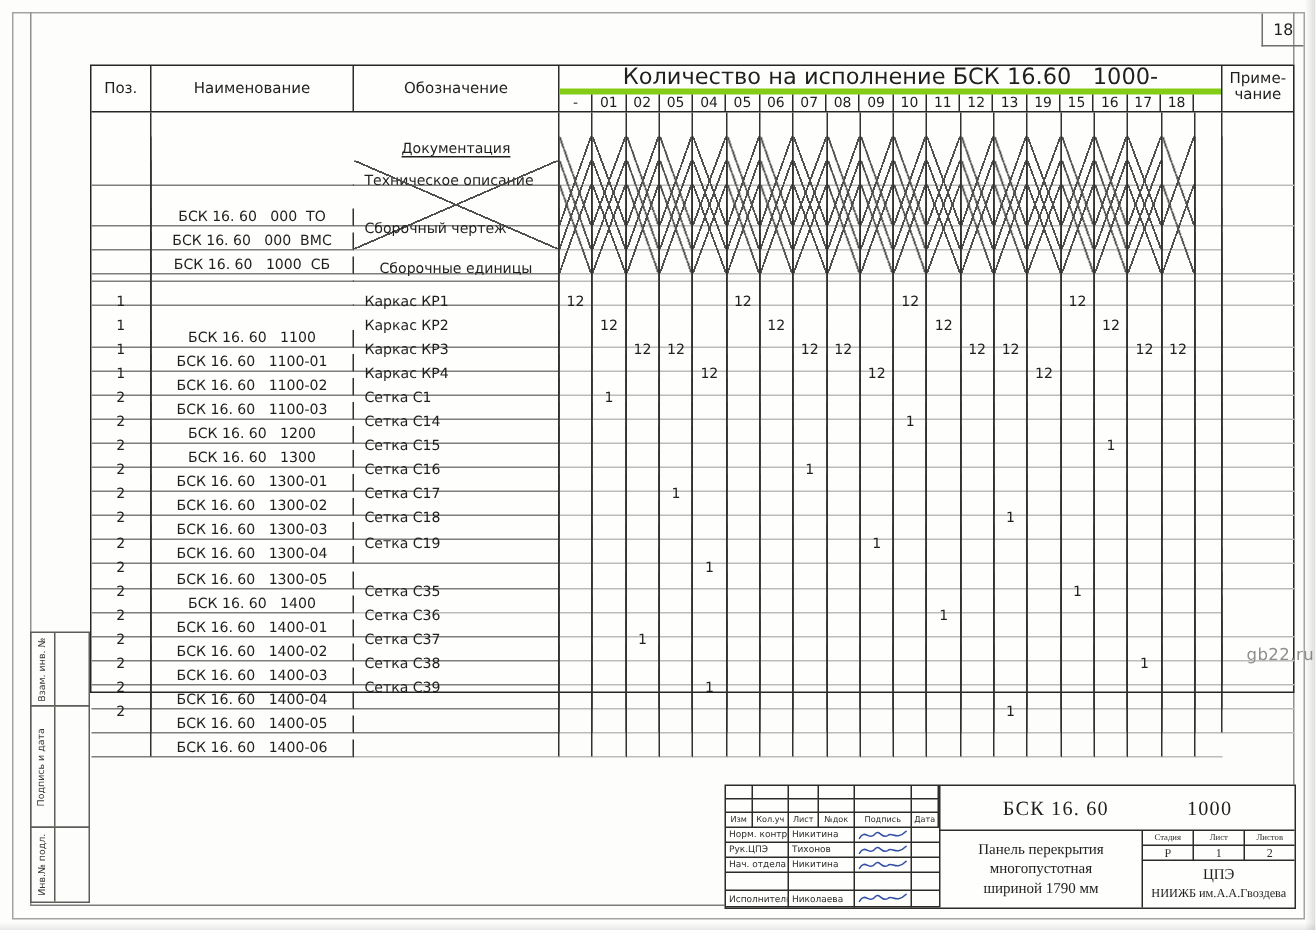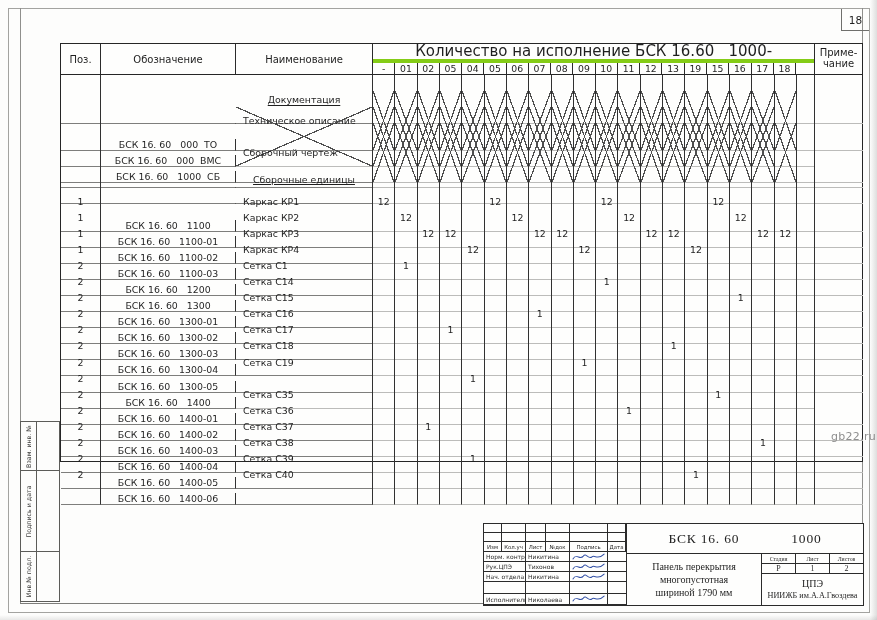--- a/index.html
+++ b/index.html
@@ -33,21 +33,21 @@
   .hcol{width:22.32px;box-sizing:border-box;border-right:1px solid #2b2b2b;display:flex;align-items:center;justify-content:center;font-size:9.3px;}
   .hcol:last-child{width:18.2px;border-right:none;}
 
   .tbody{display:block;}
   .trow{display:grid;grid-template-columns:40px 135px 137px repeat(19,22.32px) 18.2px 48px;height:16.1px;}
   .c{box-sizing:border-box;border-right:1px solid #313131;border-bottom:1px solid #bcbcba;
      display:flex;align-items:center;justify-content:center;font-size:9.4px;overflow:visible;}
   .c.poz,.c.oboz,.c.naim{border-bottom-color:#7e7e7c;}
   .c.oboz{white-space:pre;margin-top:48px;}
   .c.naim{border-right-width:1.6px;justify-content:flex-start;padding-left:7px;}
-  .c.naim.sec{justify-content:center;padding-left:0;text-decoration:underline;}
+  .c.naim.sec{justify-content:center;padding-left:0;}
   .c.naim.und{text-decoration:underline;text-underline-offset:2px;}
   .c.note{border-right:none;}
   .c.x{background-image:
     linear-gradient(to top right,   rgba(0,0,0,0) calc(50% - .6px), #4e4e4e calc(50% - .6px), #4e4e4e calc(50% + .6px), rgba(0,0,0,0) calc(50% + .6px)),
     linear-gradient(to bottom right,rgba(0,0,0,0) calc(50% - .6px), #4e4e4e calc(50% - .6px), #4e4e4e calc(50% + .6px), rgba(0,0,0,0) calc(50% + .6px));}
 
   
   .titleblock{position:absolute;left:483px;top:523px;width:379px;height:81px;border:1.5px solid #2b2b2b;box-sizing:content-box;
     font-family:"Liberation Serif", serif;background:#fefefd;}
   .rev-grid{position:absolute;left:0;top:0;width:142px;height:28px;display:grid;
@@ -95,22 +95,22 @@
 <div class="inner-left"></div>
 <div class="inner-right"></div>
 <div class="inner-bottom"></div>
 <div class="pagenum">
   <span>18</span>
 </div>
 
 <div class="spec-table">
   <div class="thead">
     <div class="hc poz">Поз.</div>
+    <div class="hc naim">Наименование</div>
     <div class="hc oboz">Обозначение</div>
-    <div class="hc naim">Наименование</div>
     <div class="qtyblock">
       <div class="qtitle">Количество на исполнение БСК 16.60   1000-</div>
       <div class="qcols">
           <div class="hcol">-</div>
           <div class="hcol">01</div>
           <div class="hcol">02</div>
           <div class="hcol">05</div>
           <div class="hcol">04</div>
           <div class="hcol">05</div>
           <div class="hcol">06</div>
@@ -727,21 +727,20 @@
         <div class="c qcell"></div>
         <div class="c qcell"></div>
         <div class="c qcell"></div>
         <div class="c qcell"></div>
         <div class="c qcell"></div>
         <div class="c note"></div>
       </div>
       <div class="trow">
         <div class="c poz">2</div>
         <div class="c oboz">БСК 16. 60   1400-06</div>
-        <div class="c naim">Сетка С40</div>
         <div class="c qcell"></div>
         <div class="c qcell"></div>
         <div class="c qcell"></div>
         <div class="c qcell"></div>
         <div class="c qcell"></div>
         <div class="c qcell"></div>
         <div class="c qcell"></div>
         <div class="c qcell"></div>
         <div class="c qcell"></div>
         <div class="c qcell"></div>

